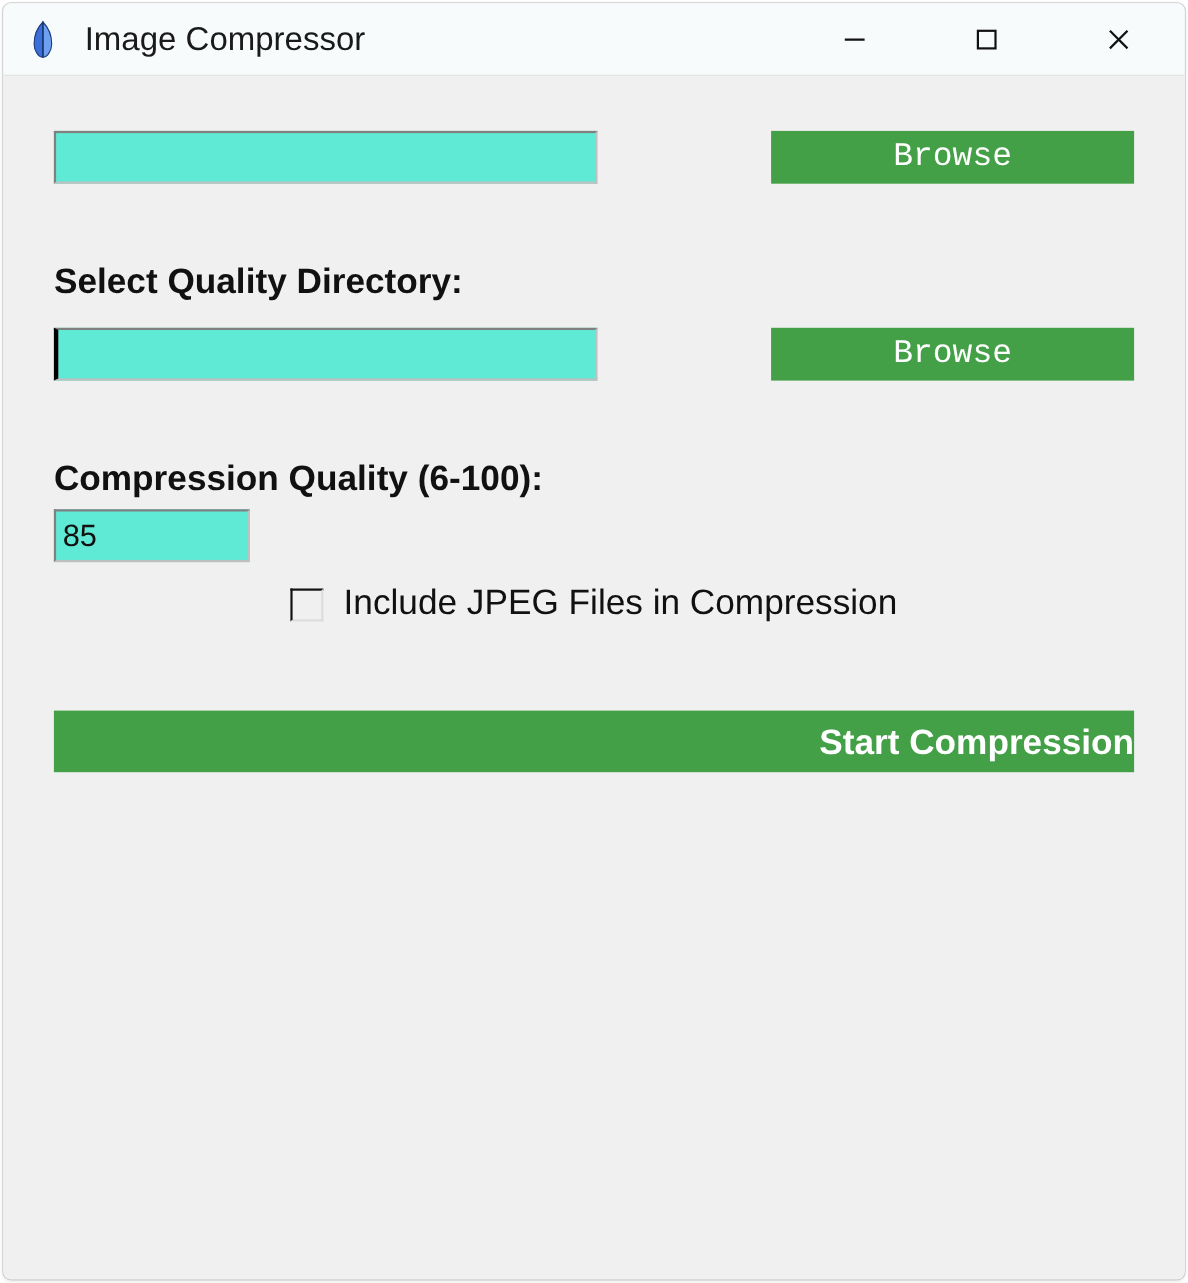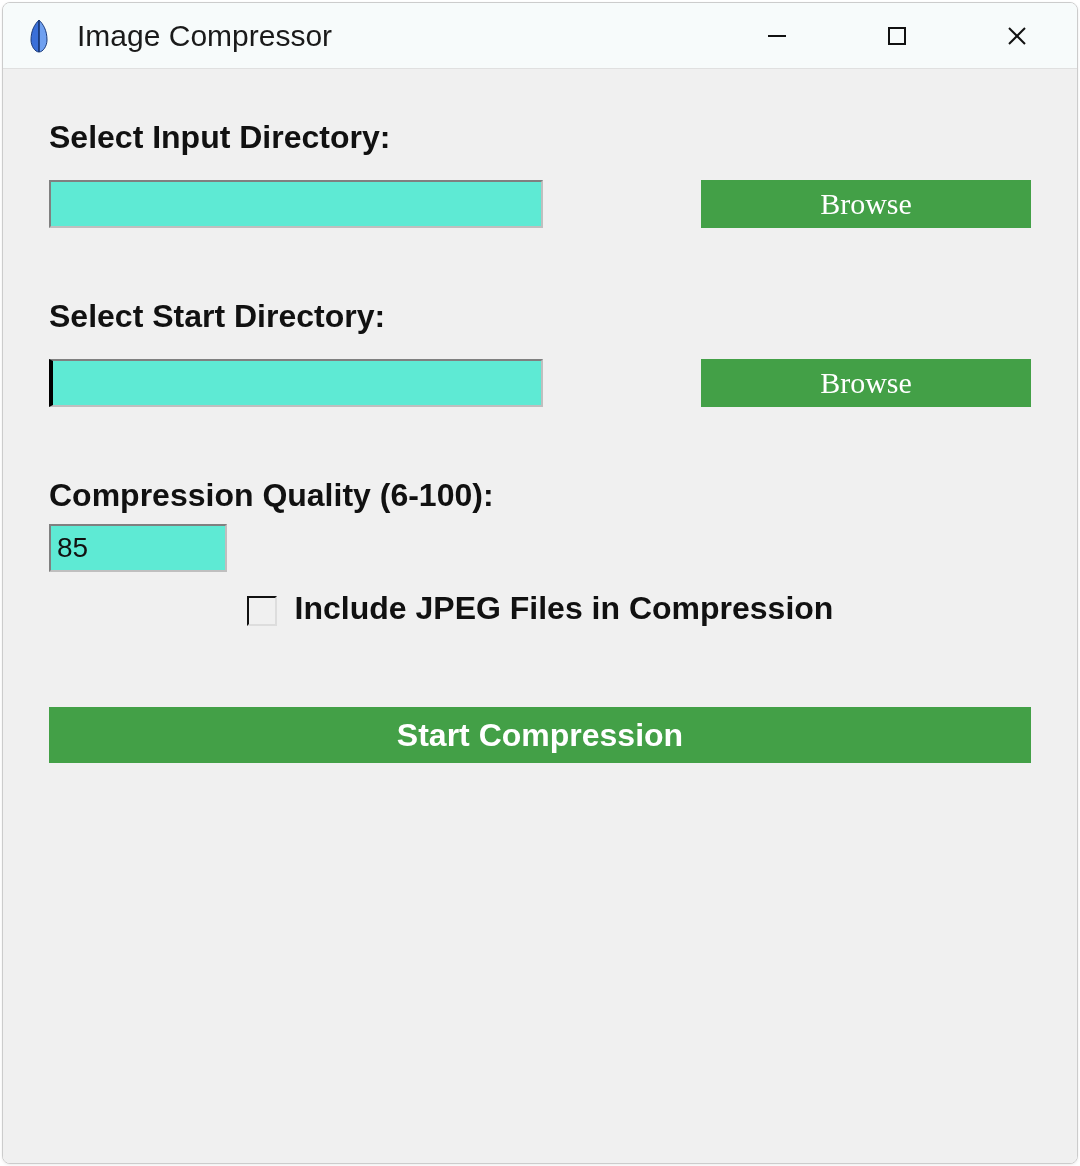--- a/index.html
+++ b/index.html
@@ -105,21 +105,21 @@
     }
     .browse-btn {
       width: 330px;
       height: 48px;
       background: #43a047;
       color: #ffffff;
       font-size: 30px;
       font-weight: 400;
       border: none;
       cursor: default;
-      font-family: Liberation Serif, serif;
+      font-family: Liberation Mono, monospace;
     }
     .quality-block {
       margin-bottom: 18px;
     }
     .quality-block .section-label {
       margin-bottom: 10px;
     }
     .checkbox-row {
       display: flex;
       align-items: center;
@@ -134,33 +134,34 @@
       border-right-color: #ddd;
       border-bottom-color: #ddd;
       background: #f0f0f0;
       display: inline-block;
       margin-right: 18px;
       position: relative;
       top: 2px;
     }
     .checkbox-label {
       font-size: 32px;
-      font-weight: 700;
+      font-weight: 400;
       color: #111;
     }
     .start-btn {
       width: 100%;
       height: 56px;
       background: #43a047;
       color: #ffffff;
       font-size: 32px;
       font-weight: 700;
       border: none;
       cursor: default;
       font-family: inherit;
+      text-align: right;
     }
   </style>
 </head>
 <body>
 
 <div class="window">
 
   <div class="titlebar">
     <span class="titlebar-icon">
       <svg width="28" height="36" viewBox="0 0 28 36">
@@ -185,28 +186,27 @@
         <svg width="24" height="24" viewBox="0 0 24 24">
             <line x1="4" y1="4" x2="20" y2="20" stroke="#111" stroke-width="2"></line>
             <line x1="20" y1="4" x2="4" y2="20" stroke="#111" stroke-width="2"></line>
           </svg>
       </button>
     </div>
   </div>
 
   <div class="client">
 
-    <div class="section-label">Select Input Directory:</div>
     <div class="row">
       <input type="text" class="text-input wide" value="" style="">
       <div class="spacer-flex"></div>
       <button class="browse-btn">Browse</button>
     </div>
 
-    <div class="section-label">Select Start Directory:</div>
+    <div class="section-label">Select Quality Directory:</div>
     <div class="row">
       <input type="text" class="text-input wide caret" value="" style="">
       <div class="spacer-flex"></div>
       <button class="browse-btn">Browse</button>
     </div>
 
     <div class="quality-block">
       <div class="section-label">Compression Quality (6-100):</div>
       <input type="text" class="text-input small" value="85" style="">
     </div>

